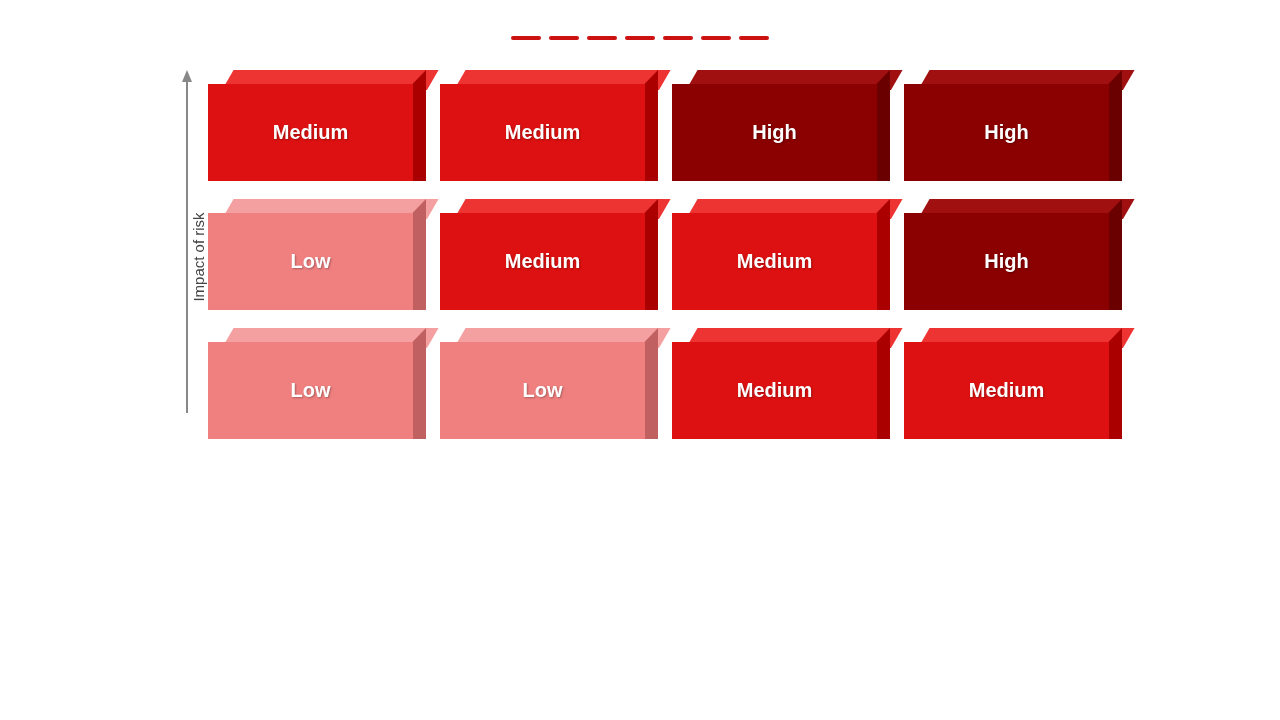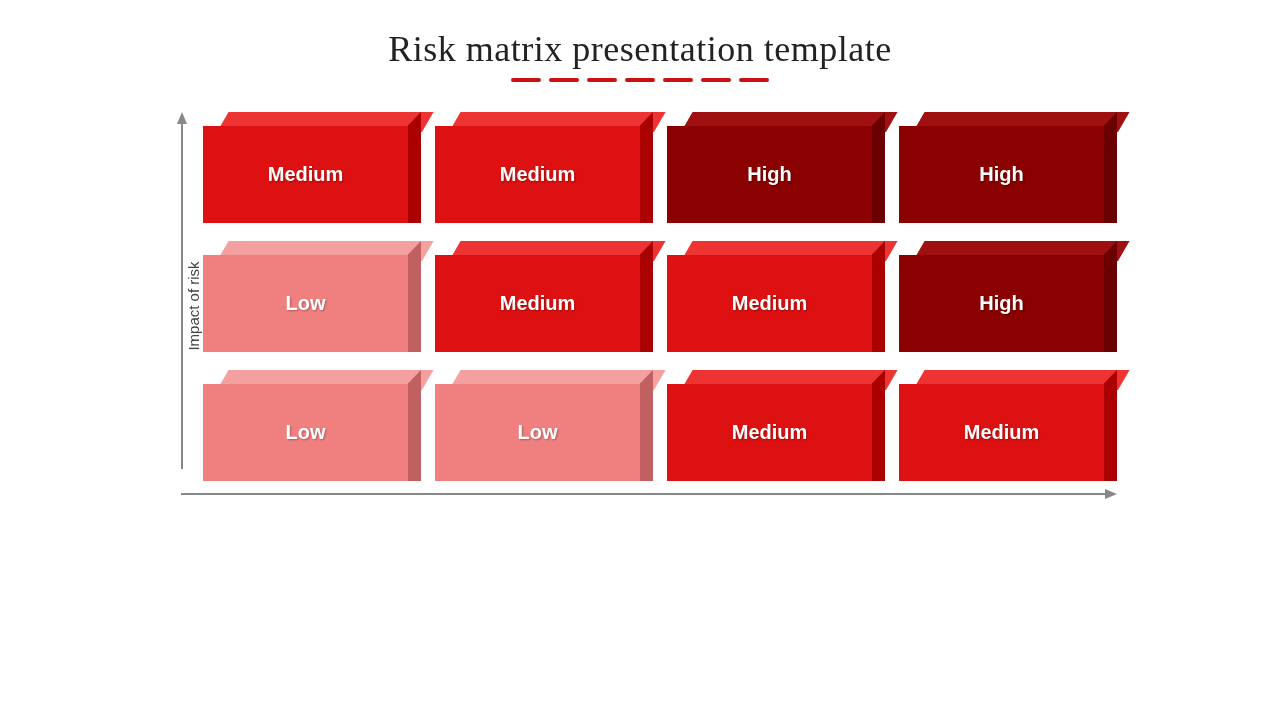--- a/index.html
+++ b/index.html
@@ -55,21 +55,21 @@
       top: 50%;
       transform: translateY(-50%) rotate(-90deg);
       font-size: 15px;
       color: #444;
       white-space: nowrap;
       font-family: Arial, sans-serif;
     }
 
     .chart-inner {
       display: flex;
-      flex-direction: column;
+      flex-direction: row;
       position: relative;
       margin-left: 40px;
     }
 
     
     .y-arrow {
       position: absolute;
       left: -22px;
       top: 0;
       bottom: 30px;
@@ -143,21 +143,20 @@
       position: relative;
       width: 218px;
       height: 115px;
     }
 
   </style>
 </head>
 <body>
 
 <div class="title-area">
-  <h1 class="main-title">Risk matrix presentation template</h1>
   <div class="title-decoration">
     <div class="dash"></div>
     <div class="dash"></div>
     <div class="dash"></div>
     <div class="dash"></div>
     <div class="dash"></div>
     <div class="dash"></div>
     <div class="dash"></div>
   </div>
 </div>

